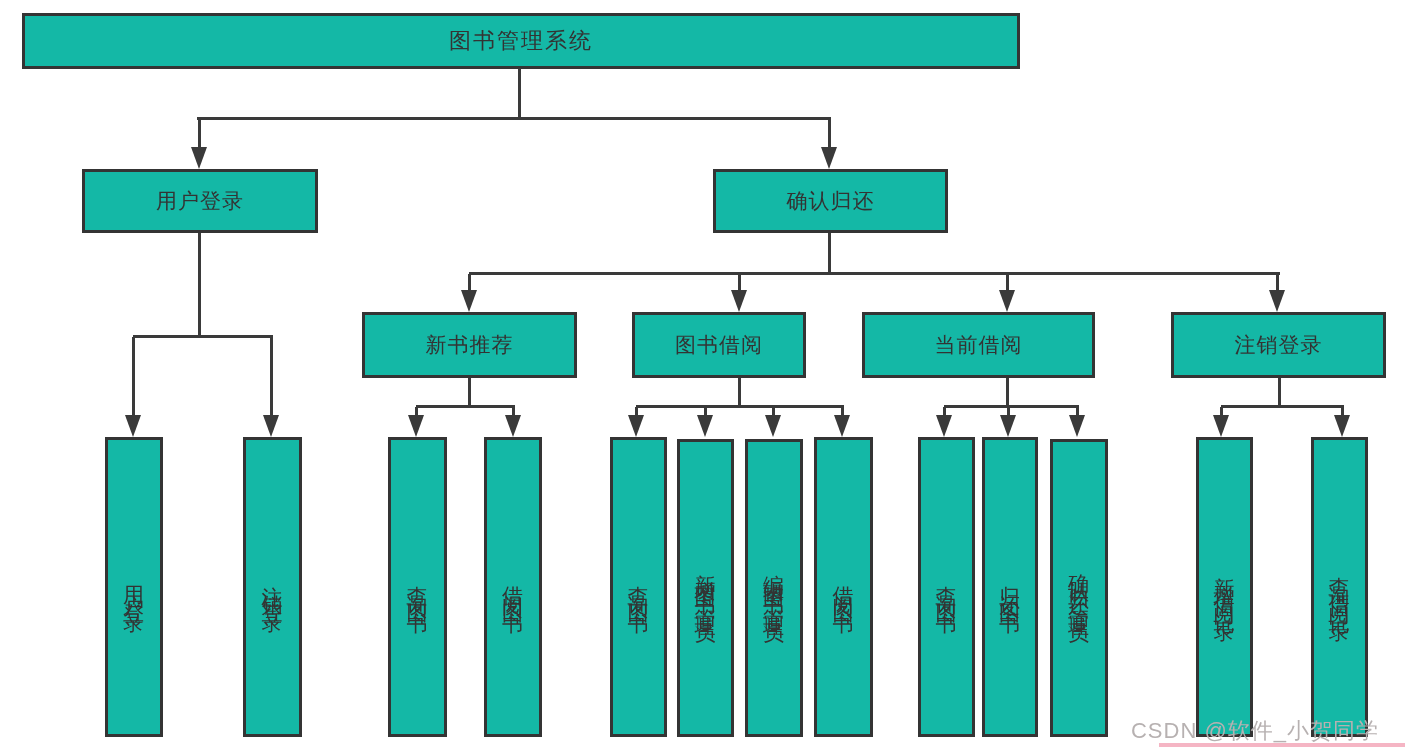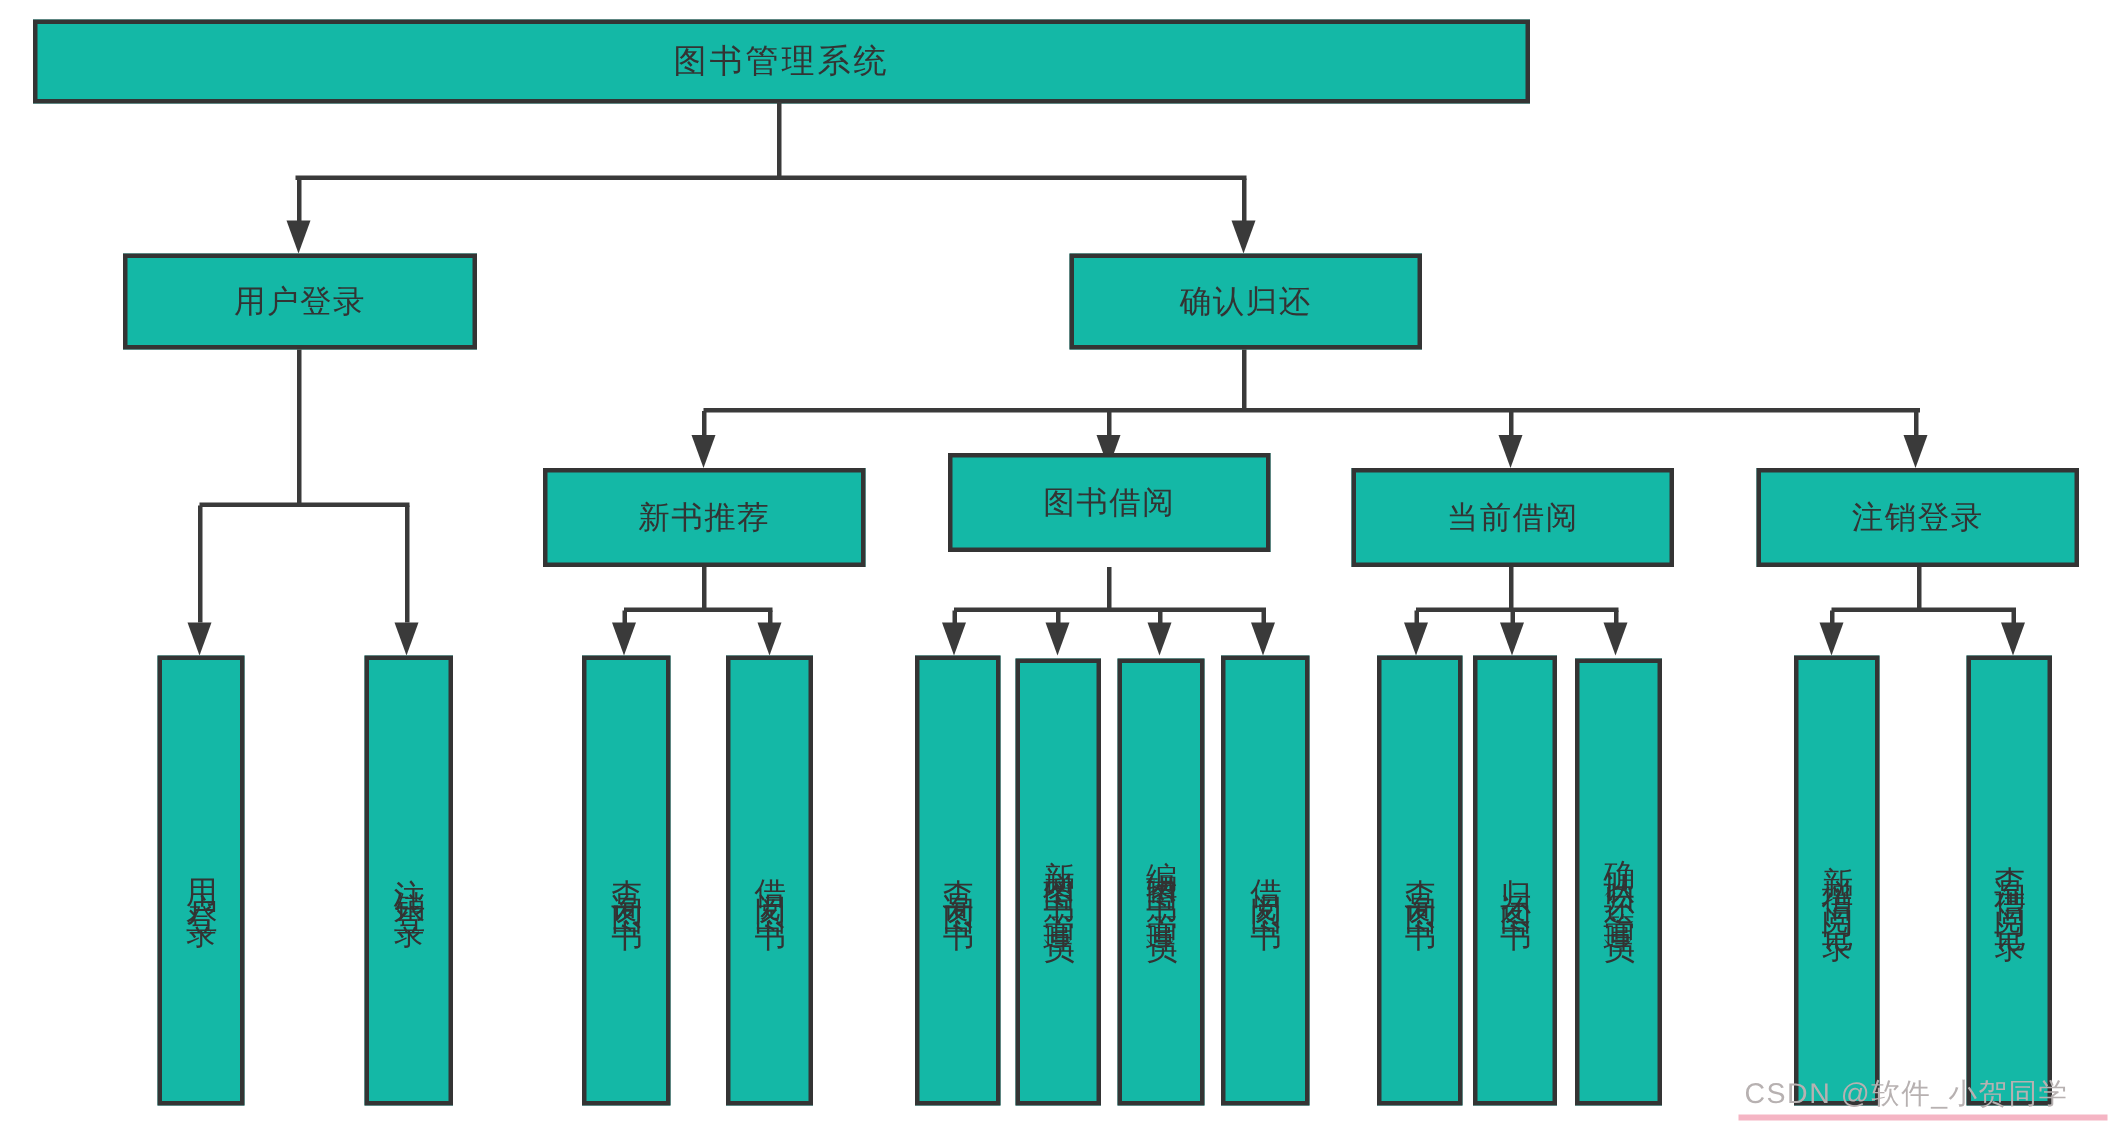--- a/index.html
+++ b/index.html
@@ -11,21 +11,21 @@
        color:#333333;}
   .hlabel{font-size:21px;letter-spacing:1px;white-space:nowrap;}
   .root-label{font-size:22px;letter-spacing:2px;}
   .leaf{border-width:3px;}
   .leaf .vtext{writing-mode:vertical-rl;text-orientation:mixed;
        font-size:21px;letter-spacing:9px;line-height:1;white-space:nowrap;}
   .line{position:absolute;background:#3a3a3a;}
   .arrow{position:absolute;width:0;height:0;
        border-left:8px solid transparent;border-right:8px solid transparent;
        border-top:22px solid #3a3a3a;}
-  .watermark{position:absolute;top:716px;right:26px;font-size:19px;
+  .watermark{position:absolute;top:716px;right:26px;font-size:22px;
        color:#b7b1b1;letter-spacing:1px;white-space:nowrap;}
   .accent-strip{position:absolute;right:0;bottom:0;width:246px;height:4px;
        background:#f5b5c4;}
 </style>
 </head>
 <body>
 
 <div class="stage">
 
   <div class="box" style="left:22px;top:13px;width:998px;height:56px;">
@@ -60,24 +60,24 @@
   <div class="line" style="left:738px;top:274px;width:3px;height:16px;"></div>
   <div class="arrow" style="left:731px;top:290px;"></div>
   <div class="line" style="left:1006px;top:274px;width:3px;height:16px;"></div>
   <div class="arrow" style="left:999px;top:290px;"></div>
   <div class="line" style="left:1276px;top:274px;width:3px;height:16px;"></div>
   <div class="arrow" style="left:1269px;top:290px;"></div>
 
   <div class="box" style="left:362px;top:312px;width:215px;height:66px;">
     <span class="hlabel">新书推荐</span>
   </div>
-  <div class="box" style="left:632px;top:302px;width:215px;height:66px;">
+  <div class="box" style="left:632px;top:312px;width:174px;height:66px;">
     <span class="hlabel">图书借阅</span>
   </div>
-  <div class="box" style="left:901px;top:312px;width:215px;height:66px;">
+  <div class="box" style="left:862px;top:312px;width:233px;height:66px;">
     <span class="hlabel">当前借阅</span>
   </div>
   <div class="box" style="left:1171px;top:312px;width:215px;height:66px;">
     <span class="hlabel">注销登录</span>
   </div>
 
   <div class="line" style="left:468px;top:378px;width:3px;height:29px;"></div>
   <div class="line" style="left:416px;top:405px;width:99px;height:3px;"></div>
   <div class="line" style="left:415px;top:407px;width:3px;height:10px;"></div>
   <div class="arrow" style="left:408px;top:415px;"></div>

